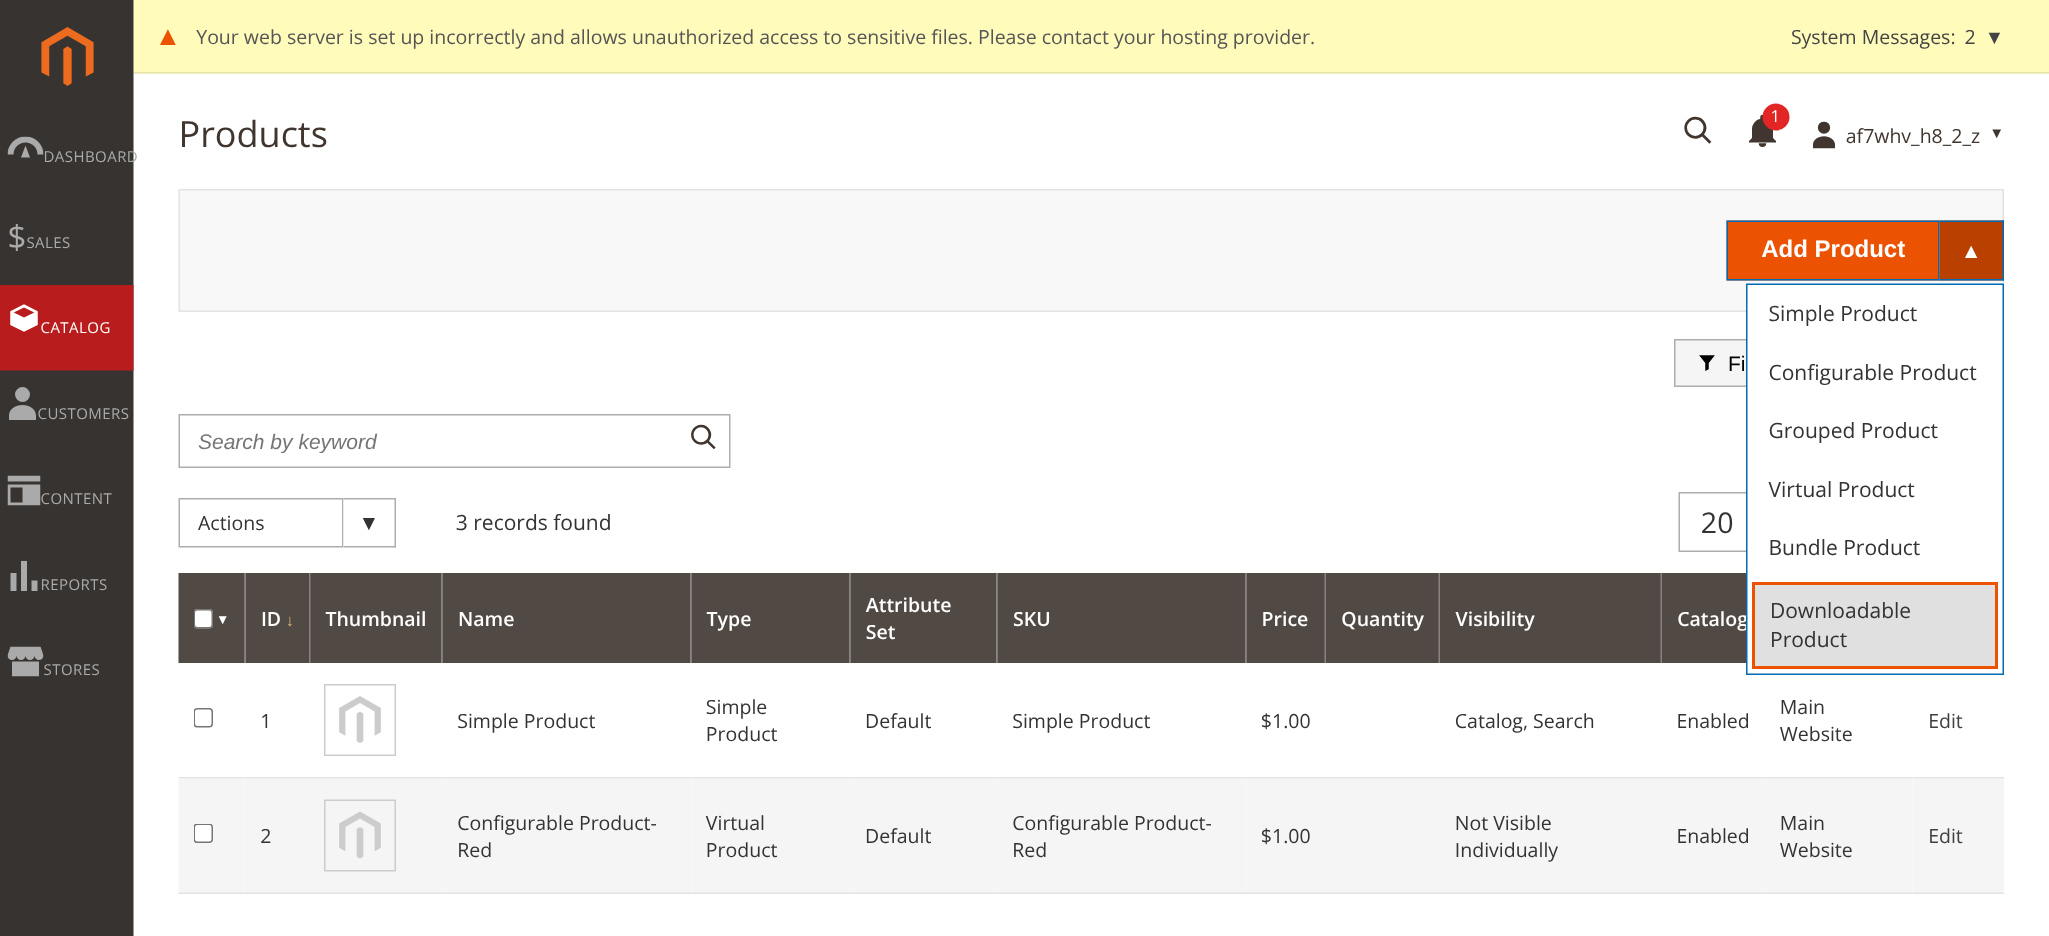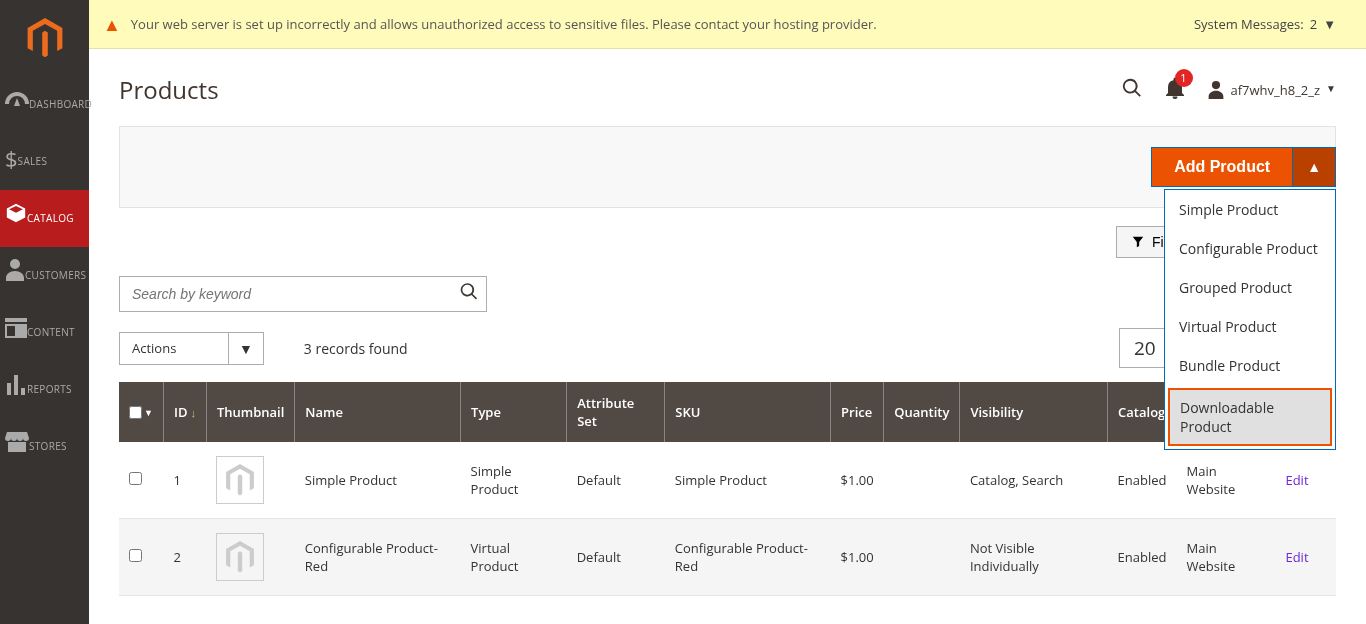--- a/index.html
+++ b/index.html
@@ -64,21 +64,21 @@
 .pager-group { display: flex; align-items: center; gap: 6px; }
 .pager-btn { border: 1px solid #adadad; background: #fff; padding: 5px 10px; font-size: 14px; color: #aaa; cursor: pointer; }
 
 
 .grid { margin: 0 30px 30px; border-collapse: collapse; width: calc(100% - 60px); }
 .grid th { background: #514943; color: #fff; font-size: 13px; font-weight: 600; text-align: left; padding: 12px 10px; border-right: 1px solid #8a837f; vertical-align: middle; }
 .grid th:last-child { border-right:none;}
 .grid td { padding: 14px 10px; font-size: 13px; border-bottom: 1px solid #e3e3e3; vertical-align: middle; color:#333;}
 .grid tbody tr:nth-child(even) { background: #f5f5f5; }
 .thumb-placeholder { width: 48px; height: 48px; border: 1px solid #ccc; display: flex; align-items: center; justify-content: center; }
-.edit-link { color: #6d28d9; cursor: pointer; }
+.edit-link { color: #404040; cursor: pointer; }
 .th-check { width: 40px; }
 .th-check-inner { display:flex; align-items:center; gap:2px;}
 .id-arrow { font-size:11px; margin-left:3px; color:#ddb77a;}
 </style>
 </head>
 <body>
 
 <div class="sidebar">
   <div class="sidebar-logo">
     <svg viewBox="0 0 100 115">

